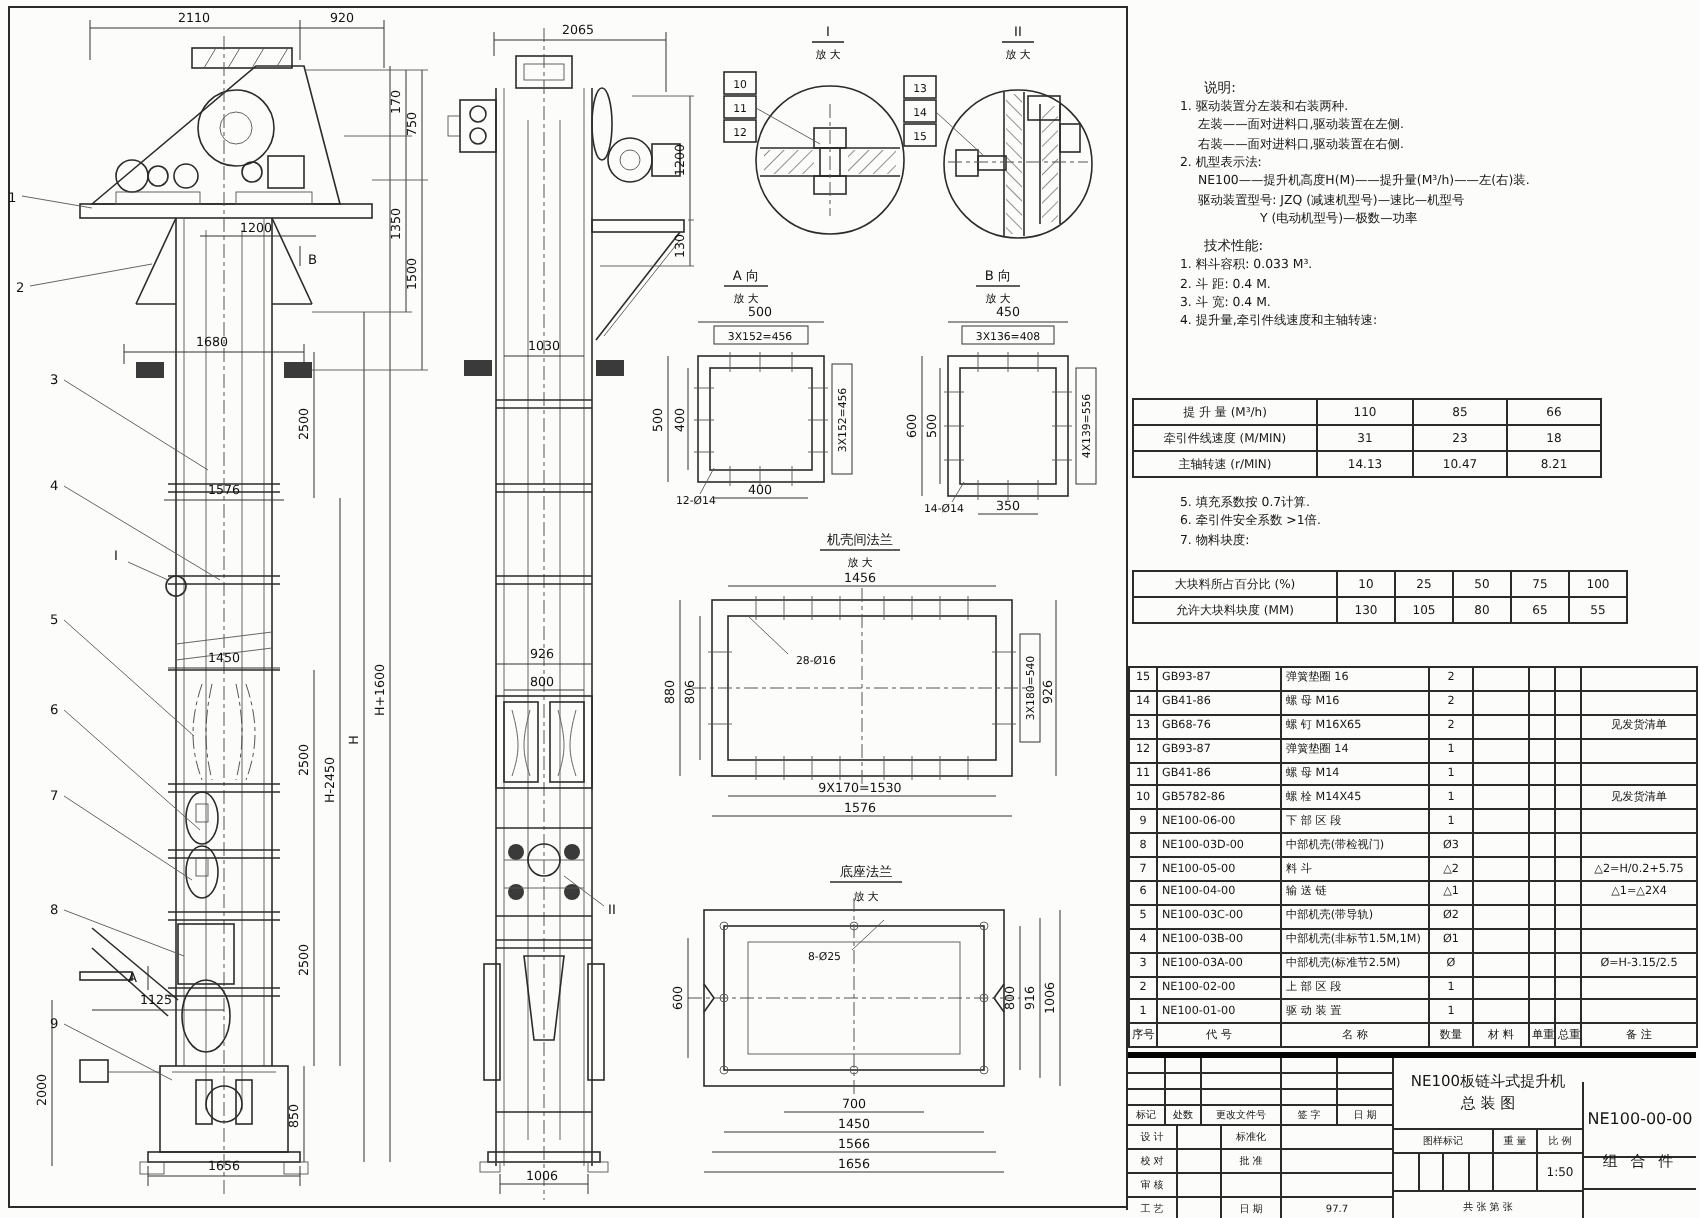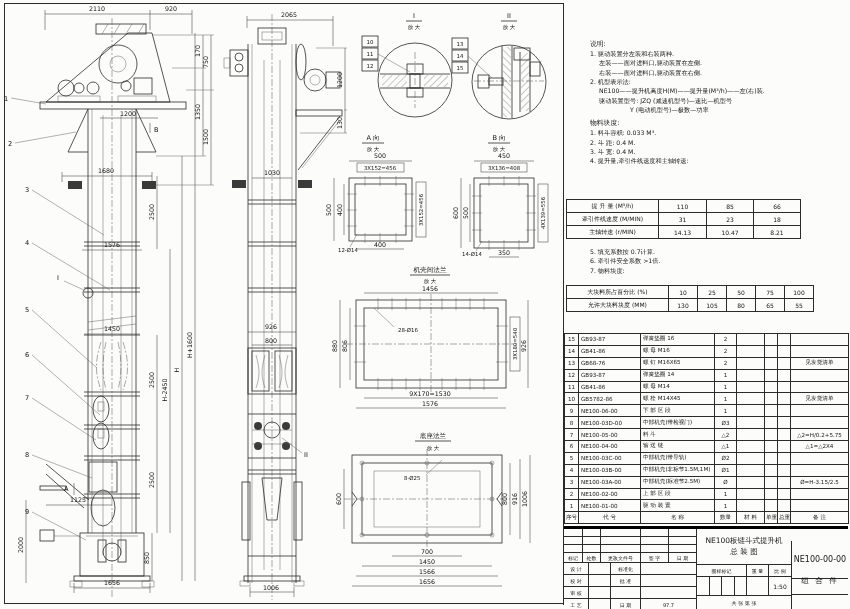--- a/index.html
+++ b/index.html
@@ -12,21 +12,21 @@
   .d{stroke:#333;stroke-width:0.5;fill:none}
   .cl{stroke:#555;stroke-width:0.5;fill:none;stroke-dasharray:7 2 2 2}
   .dk{fill:#3a3a3a;stroke:none}
   .dt{font-size:6.3px}
   .sm{font-size:5.4px}
   .lb{font-size:6.6px}
   .mid{text-anchor:middle}
   .rp{position:absolute;left:563px;top:3px;width:284px;height:602px;border-left:1px solid #2b2b2b;background:#fcfcfa;box-sizing:border-box}
   .rp, .rp *{color:#161616}
   .notes{position:absolute;left:26px;top:36px;width:252px;font-size:6.2px;line-height:1.5}
-  .notes .hd{font-size:6.8px;}
+  .notes .hd{font-size:6.8px;margin-left:12px}
   .ind1{padding-left:9px}.ind3{padding-left:40px}
   table.grid{border-collapse:collapse;position:absolute;background:#fcfcfa;table-layout:fixed}
   table.grid td{border:1px solid #2b2b2b;font-size:6px;text-align:center;padding:0 1px;height:12px;overflow:hidden;white-space:nowrap}
   #speedT{left:2px;top:196px;width:234px}
   #lumpT{left:2px;top:282px;width:247px}
   #bomT{left:0;top:330px;width:284px}
   #bomT td{height:10.9px;font-size:5.6px}
   #bomT td.l{text-align:left;padding-left:2px}
   .tb{position:absolute;left:0;top:523px;width:284px;height:106px;border-top:3px solid #000000;box-sizing:border-box;font-size:5px}
   .tb .cell{position:absolute;box-sizing:border-box;border-left:1px solid #2b2b2b;border-bottom:1px solid #2b2b2b;display:flex;align-items:center;justify-content:center;overflow:hidden;white-space:nowrap}
@@ -513,21 +513,21 @@
 
     <div class="notes">
       <div class="hd">说明:</div>
       <div>1. 驱动装置分左装和右装两种.</div>
       <div class="ind1">左装——面对进料口,驱动装置在左侧.</div>
       <div class="ind1">右装——面对进料口,驱动装置在右侧.</div>
       <div>2. 机型表示法:</div>
       <div class="ind1">NE100——提升机高度H(M)——提升量(M³/h)——左(右)装.</div>
       <div class="ind1">驱动装置型号: JZQ (减速机型号)—速比—机型号</div>
       <div class="ind3">Y (电动机型号)—极数—功率</div>
-      <div class="hd" style="margin-top:4px">物料块度:</div>
+      <div class="hd" style="margin-top:4px">技术性能:</div>
       <div>1. 料斗容积: 0.033 M³.</div>
       <div>2. 斗   距: 0.4 M.</div>
       <div>3. 斗   宽: 0.4 M.</div>
       <div>4. 提升量,牵引件线速度和主轴转速:</div>
     </div>
 
     <table class="grid" id="speedT">
       <colgroup>
           <col style="width:92px">
           <col style="width:48px">

